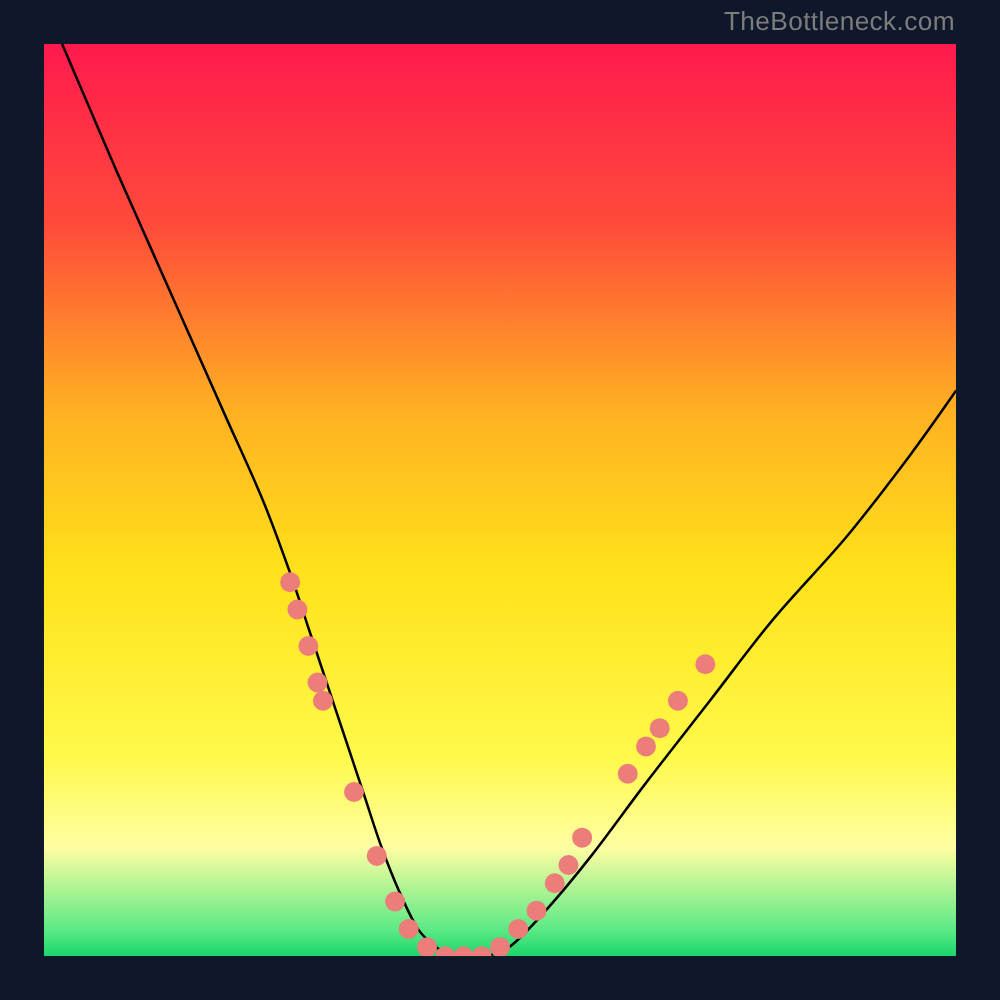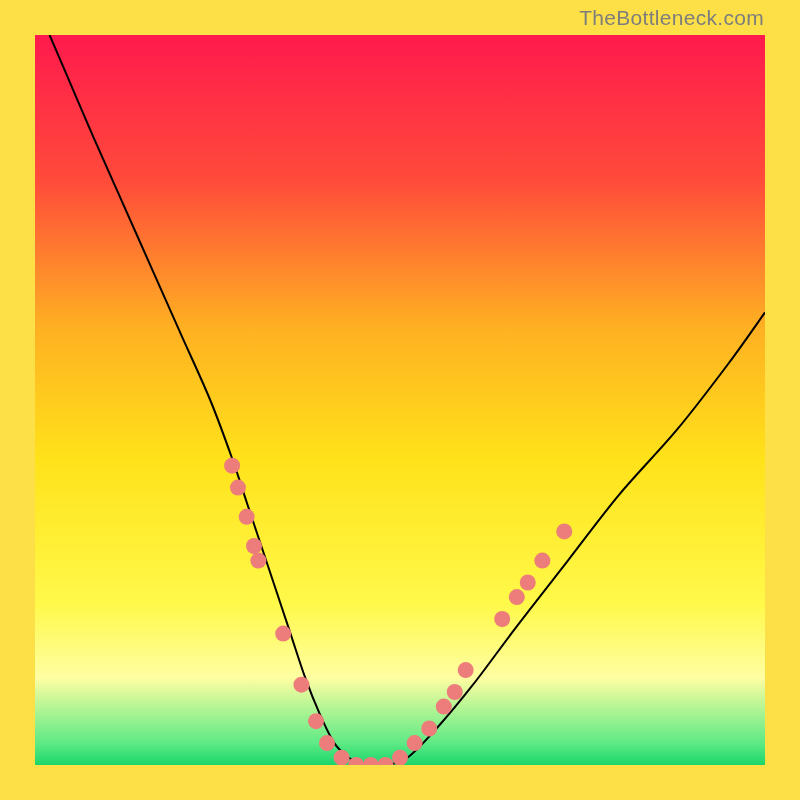--- a/index.html
+++ b/index.html
@@ -10,21 +10,21 @@
     background: #000;
     position: relative;
     font-family: Arial, sans-serif;
   }
   .frame {
     position: absolute;
     top: 0;
     left: 0;
     width: 800px;
     height: 800px;
-    background: #fde047;
+    background: #0f172a;
   }
   .plot-bg {
     position: absolute;
     top: 35px;
     left: 35px;
     width: 730px;
     height: 730px;
     overflow: hidden;
   }
   .watermark {

